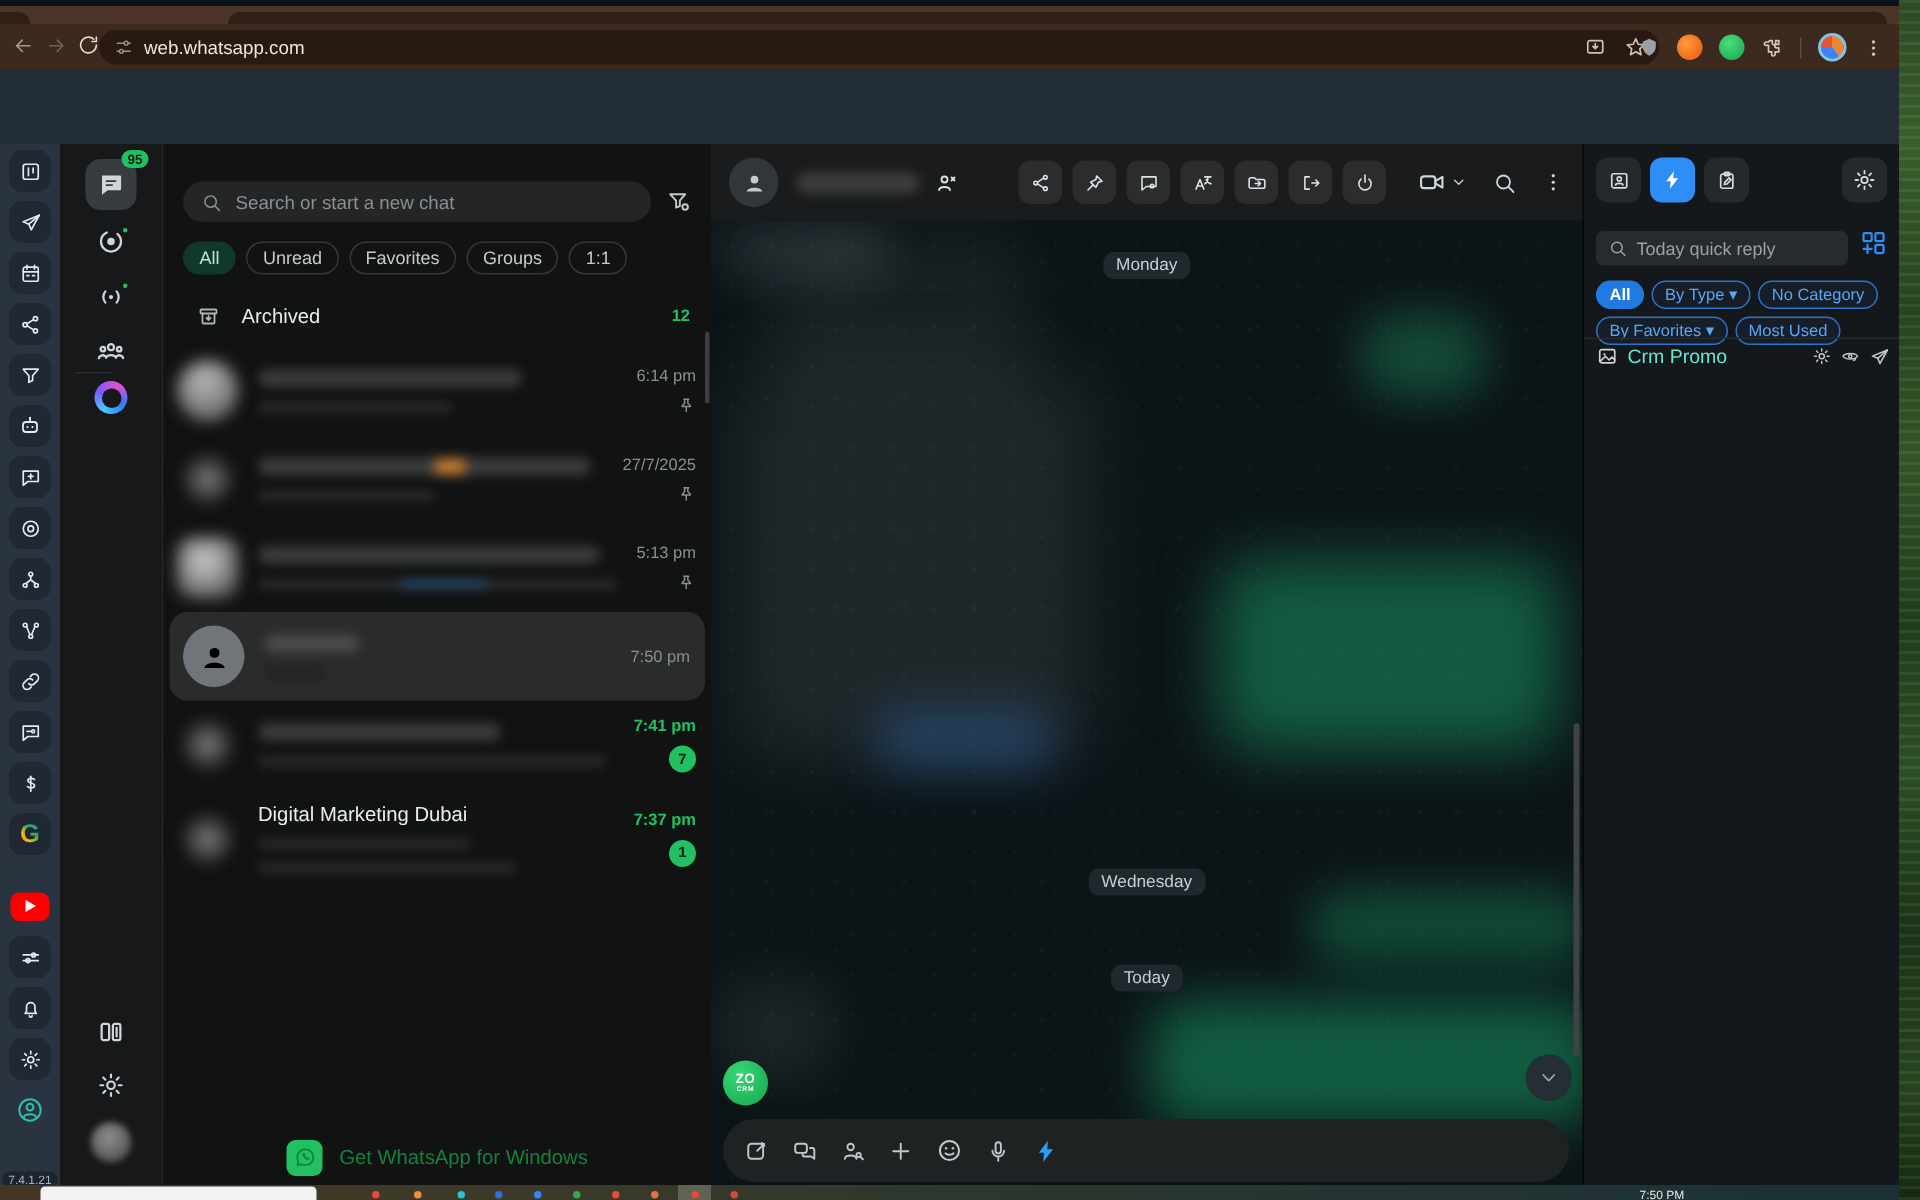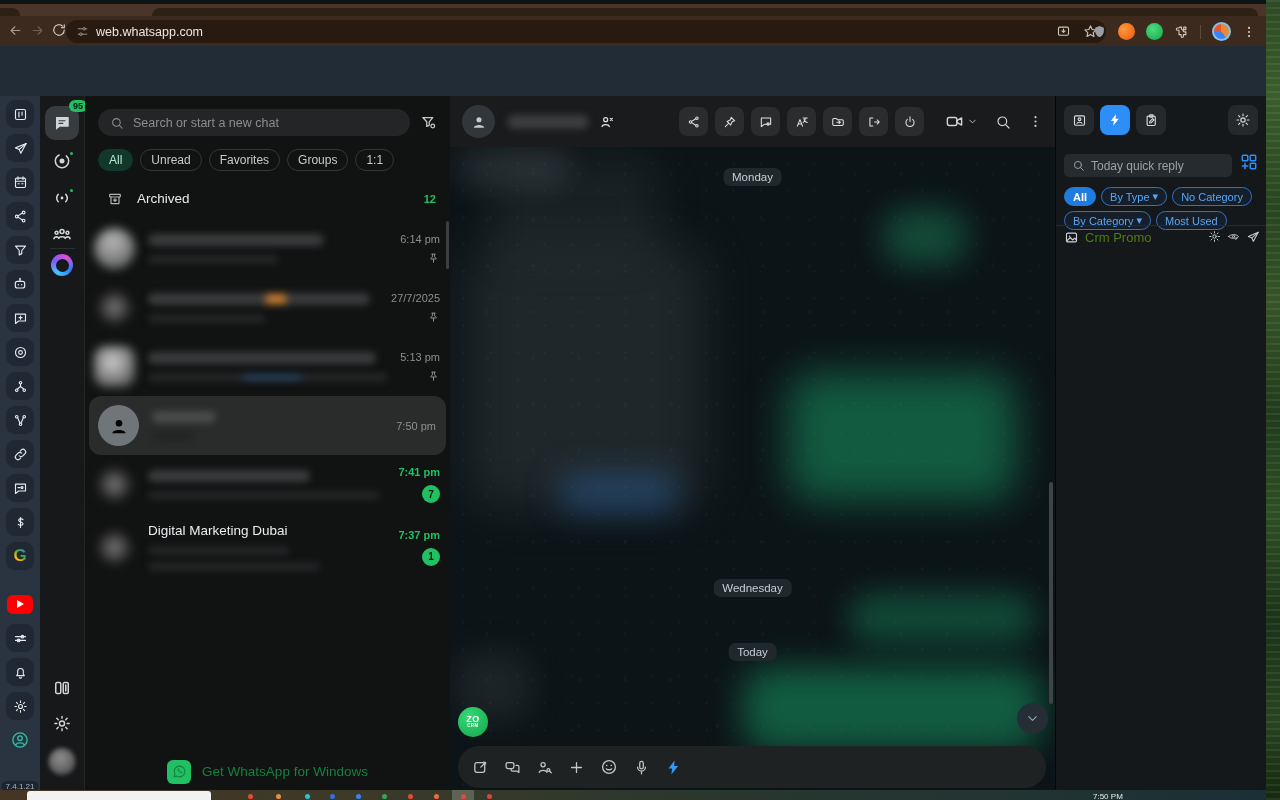--- a/index.html
+++ b/index.html
@@ -50,36 +50,36 @@
   .tile{width:28px;height:28px;border-radius:9px;background:#1f2833;color:#e6eaee;display:flex;align-items:center;justify-content:center;flex:none}
   .tile.gap-above{margin-top:14px}
   .tile.plain{background:transparent}
   .yt{width:26px;height:19px;border-radius:6px;background:#f00;display:flex;align-items:center;justify-content:center}
   .yt i{width:0;height:0;border-left:7px solid #fff;border-top:4.5px solid transparent;border-bottom:4.5px solid transparent}
   .g-letter{font-size:17px;font-weight:bold;background:linear-gradient(45deg,#ea4335,#fbbc05 35%,#34a853 60%,#4285f4);-webkit-background-clip:text;background-clip:text;color:transparent}
   .profile-tile{color:#2fbfa8}
   .version{position:absolute;bottom:2px;left:50%;transform:translateX(-50%);background:#1c2430;color:#aab3bd;font-size:8px;padding:1px 4px;border-radius:7px;white-space:nowrap}
 
   
-  .wa-rail{position:relative;width:45px;background:#161819;border-right:1px solid #242628;flex:none}
+  .wa-rail{position:relative;width:69px;background:#161819;border-right:1px solid #242628;flex:none}
   .wa-rail .item{position:absolute;left:50%;transform:translateX(-50%);color:#cfd6da}
   .chats-tile{width:34px;height:34px;border-radius:10px;background:#373c40;display:flex;align-items:center;justify-content:center}
   .badge95{position:absolute;top:-6px;right:-8px;background:#21c063;color:#0c1a10;font-size:9px;font-weight:bold;padding:1px 4px;border-radius:9px}
   .gdot{position:absolute;top:-1px;right:-3px;width:7px;height:7px;border-radius:50%;background:#21c063;border:2px solid #161819}
   .rail-div{position:absolute;left:10px;width:25px;height:1px;background:#2b2e30}
   .meta-ring{width:22px;height:22px;border-radius:50%;background:conic-gradient(from 210deg,#47c6ff,#7b5bff,#e44fd0,#2f7cf6,#47c6ff);display:flex;align-items:center;justify-content:center}
   .meta-ring i{width:13px;height:13px;border-radius:50%;background:#161819}
   .wa-av{width:27px;height:27px;border-radius:50%;background:radial-gradient(circle at 45% 40%,#8f8f8f,#3c3c3c);filter:blur(2px)}
 
   
   .chat-list{position:relative;width:365px;background:#111313;flex:none}
   .cl-head{display:flex;align-items:center;justify-content:space-between;padding:16px 14px 0 13px}
   .cl-title{font-size:17px;font-weight:bold;color:#1b9df3}
   .cl-head-ic{display:flex;gap:18px;color:#d6dadc;align-items:center}
-  .searchrow{display:flex;align-items:center;gap:10px;margin:13px 13px 0 13px}
+  .searchrow{display:flex;align-items:center;gap:10px;margin:25px 13px 0 13px}
   .searchbar{flex:1;height:27px;background:#242526;border-radius:14px;display:flex;align-items:center;color:#8a8f91}
   .searchbar svg{margin:0 9px 0 12px}
   .searchbar span{font-size:12.5px}
   .filters{display:flex;gap:7px;margin:13px 13px 0 13px}
   .pill{font-size:12px;color:#c6cacb;border:1px solid #343637;border-radius:13px;padding:3px 10px;background:transparent}
   .pill.active{background:#12382c;border-color:#12382c;color:#b4e8cd}
   .listrow{display:flex;align-items:center;gap:14px;padding:0 14px;height:29px;margin-top:13px;color:#e6eaec;font-size:13.5px}
   .listrow .cnt{margin-left:auto;color:#21c063;font-size:11px;font-weight:bold}
   .listrow svg{color:#aeb4b6;margin-left:8px}
   .rows{margin-top:6px}
@@ -135,21 +135,21 @@
   .qtile.sel{background:#2e8ef7;color:#fff}
   .q-gear{position:absolute;right:8px;top:9px}
   .q-search{position:absolute;left:8px;top:58px;width:168px;height:23px;background:#262b2f;border-radius:5px;display:flex;align-items:center;color:#9aa0a5}
   .q-search svg{margin:0 6px 0 8px}
   .q-search span{font-size:12px}
   .q-gridplus{position:absolute;right:7px;top:56px;color:#2e8ef7}
   .q-pills{position:absolute;left:8px;top:91px;width:196px;display:flex;flex-wrap:wrap;gap:5px}
   .qpill{font-size:11px;padding:2px 8px;border-radius:10px;border:1px solid #2b72c8;color:#57a7f5;background:rgba(32,84,146,.12);white-space:nowrap;display:flex;align-items:center;gap:3px}
   .qpill.active{background:#1f7be0;border-color:#1f7be0;color:#fff;font-weight:bold}
   .q-div{position:absolute;left:0;top:129px;width:100%;height:1px;background:#26292d}
-  .q-item{position:absolute;left:8px;top:134px;width:196px;display:flex;align-items:flex-start;color:#4d7c0f}
+  .q-item{position:absolute;left:8px;top:134px;width:196px;display:flex;align-items:flex-end;color:#5eead4}
   .q-item .ttl{font-size:13px;margin-left:6px}
   .q-item .acts{margin-left:auto;display:flex;gap:6px;color:#c3c8cb}
 
   
   .taskbar{position:absolute;left:0;top:790px;width:1266px;height:10px;
     background:linear-gradient(90deg,#453524,#3c3a29 28%,#2a372e 55%,#1b3036 100%)}
   .tb-search{position:absolute;left:27px;top:1px;width:184px;height:9px;background:#f2f2f2;border-radius:3px 3px 0 0}
   .dot{position:absolute;top:4px;width:5px;height:5px;border-radius:50%}
   .tb-activetile{position:absolute;left:452px;top:0;width:22px;height:10px;background:#5f6354}
   .tb-clock{position:absolute;left:1093px;top:2px;color:#e6eaec;font-size:8px}
@@ -746,21 +746,21 @@
             <path d="M7.2 13.5v6.5M4 16.7h6.5"></path>
           </svg>
         <div class="q-pills">
           <span class="qpill active">All</span>
           <span class="qpill">
               <span>By Type</span>
               <span>▾</span>
             </span>
           <span class="qpill">No Category</span>
           <span class="qpill">
-              <span>By Category</span>
+              <span>By Favorites</span>
               <span>▾</span>
             </span>
           <span class="qpill">Most Used</span>
         </div>
         <div class="q-div"></div>
         <div class="q-item">
           <svg width="15" height="15" viewBox="0 0 24 24" style="color:#cfd3d6">
               <rect x="4" y="5" width="16" height="14" rx="2"></rect>
               <circle class="f" cx="9" cy="10" r="1.2"></circle>
               <path d="M5 17l5-5 4 4 3-3 3 3"></path>

